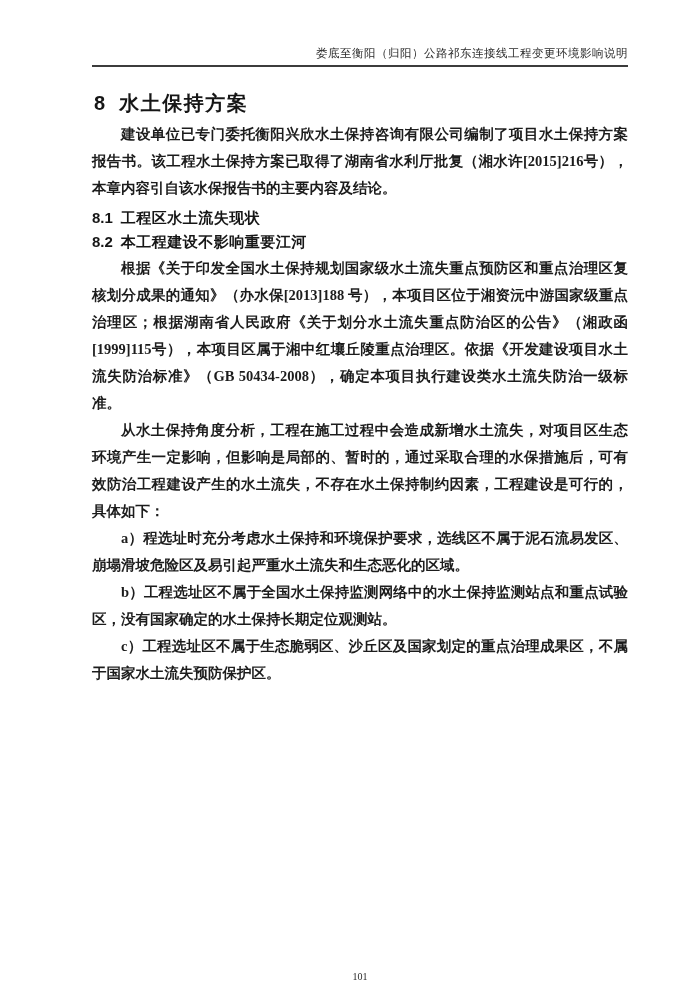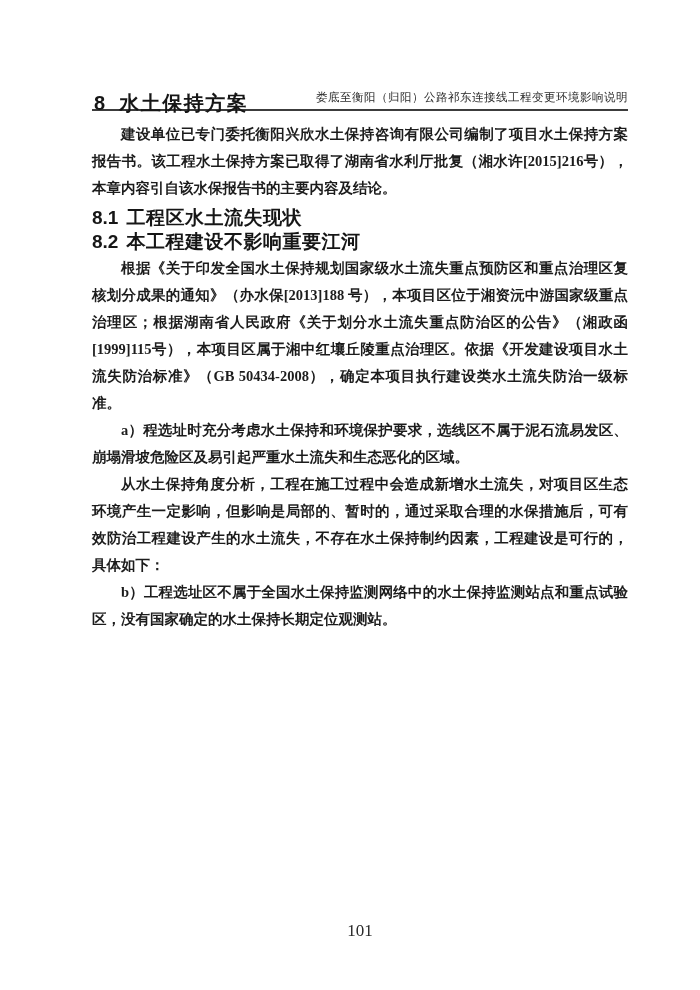--- a/index.html
+++ b/index.html
@@ -21,21 +21,20 @@
     top: 47px;
     left: 92px;
     width: 536px;
     text-align: right;
     font-size: 11.5px;
     line-height: 13px;
     letter-spacing: 0.5px;
     color: #2a2a2a;
     padding-bottom: 5px;
     border-bottom: 2px solid #3c3c3c;
-    margin-top: 44px;
   }
   .content {
     position: absolute;
     top: 90px;
     left: 92px;
     width: 536px;
   }
   .chapter-heading {
     font-family: "Liberation Sans", "DejaVu Sans", sans-serif;
     font-weight: bold;
@@ -53,42 +52,42 @@
     font-size: 14.5px;
     line-height: 27px;
     text-align: justify;
     text-indent: 2em;
     color: #1c1c1c;
     font-weight: bold;
   }
   .section-heading {
     font-family: "Liberation Sans", "DejaVu Sans", sans-serif;
     font-weight: bold;
-    font-size: 19px;
+    font-size: 15px;
     line-height: 17px;
     letter-spacing: 0.5px;
     margin: 7px 0 5px 0;
     color: #161616;
   }
   .section-heading .num {
     letter-spacing: 0;
     margin-right: 8px;
   }
   sup.sq {
     font-size: 9.5px;
     line-height: 0;
     vertical-align: super;
   }
   .page-number {
     position: absolute;
-    top: 921px;
+    top: 971px;
     left: 92px;
     width: 536px;
     text-align: center;
-    font-size: 17px;
+    font-size: 10px;
     color: #2a2a2a;
   }
 </style>
 </head>
 <body>
 
 <div class="page">
 
   <div class="running-header">娄底至衡阳（归阳）公路祁东连接线工程变更环境影响说明</div>
 
@@ -105,22 +104,23 @@
     </h2>
 
 
     <h2 class="section-heading">
       <span class="num">8.2</span><span>本工程建设不影响重要江河</span>
     </h2>
 
     <p class="body">根据《关于印发全国水土保持规划国家级水土流失重点预防区和重点治理区复核划分成果的通知》（办水保[2013]188 号），本项目区位于湘资沅中游国家级重点治理区；根据湖南省人民政府《关于划分水土流失重点防治区的公告》（湘政函[1999]115号），本项目区属于湘中红壤丘陵重点治理区。依据《开发建设项目水土流失防治标准》（GB 50434-2008），确定本项目执行建设类水土流失防治一级标准。</p>
 
 
+    <p class="body">从水土保持角度分析，工程在施工过程中会造成新增水土流失，对项目区生态环境产生一定影响，但影响是局部的、暂时的，通过采取合理的水保措施后，可有效防治工程建设产生的水土流失，不存在水土保持制约因素，工程建设是可行的，具体如下：</p>
+
     <p class="body">a）程选址时充分考虑水土保持和环境保护要求，选线区不属于泥石流易发区、崩塌滑坡危险区及易引起严重水土流失和生态恶化的区域。</p>
-
-    <p class="body">从水土保持角度分析，工程在施工过程中会造成新增水土流失，对项目区生态环境产生一定影响，但影响是局部的、暂时的，通过采取合理的水保措施后，可有效防治工程建设产生的水土流失，不存在水土保持制约因素，工程建设是可行的，具体如下：</p>
     <p class="body">b）工程选址区不属于全国水土保持监测网络中的水土保持监测站点和重点试验区，没有国家确定的水土保持长期定位观测站。</p>
+    <p class="body">c）工程选址区不属于生态脆弱区、沙丘区及国家划定的重点治理成果区，不属于国家水土流失预防保护区。</p>
 
   </div>
 
   <div class="page-number">101</div>
 
 </div>
 
 </body></html>

